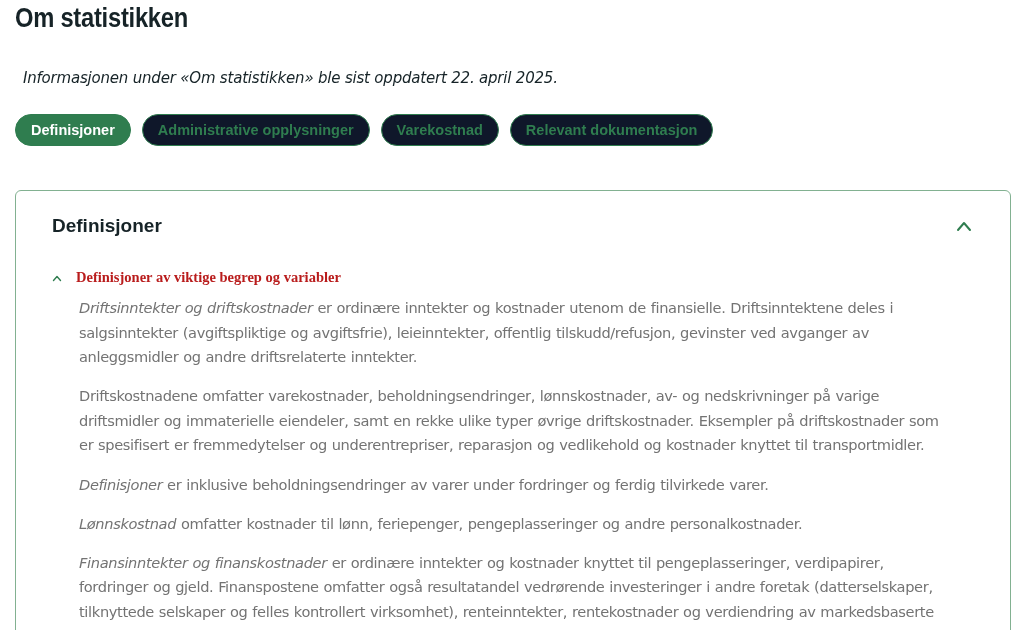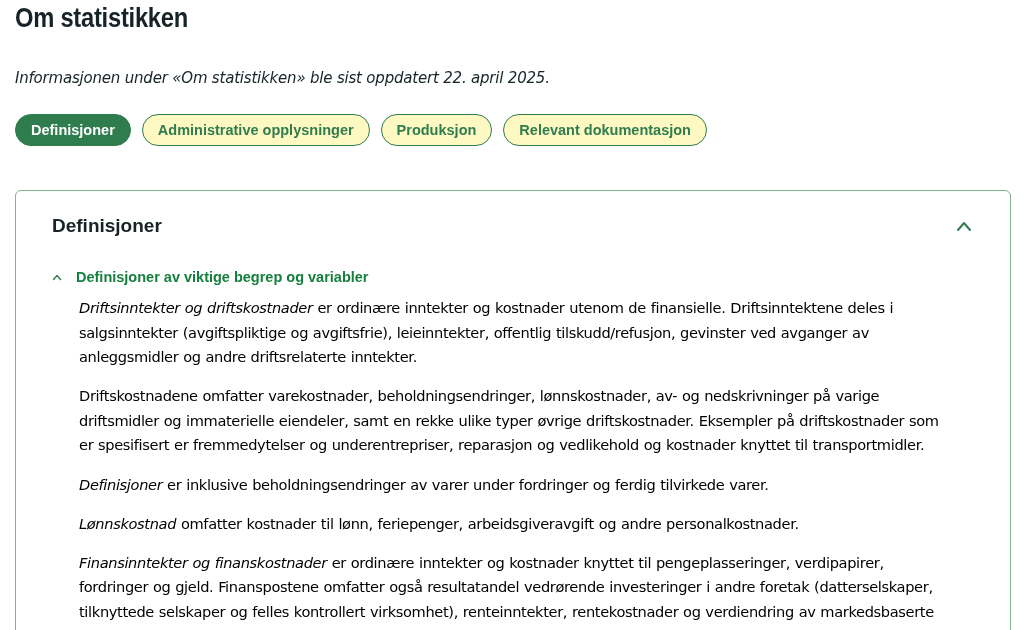--- a/index.html
+++ b/index.html
@@ -6,29 +6,29 @@
     html, body { width: 1024px; height: 630px; overflow: hidden; background: #ffffff; }
     body { font-family: "DejaVu Sans", sans-serif; color: #162327; position: relative; }
 
     .page-title {
       position: absolute; left: 15px; top: 3px;
       font-family: "Liberation Sans", sans-serif; font-weight: 700;
       font-size: 27px; letter-spacing: -0.3px; color: #162327;
       transform: scaleX(0.88); transform-origin: left top;
     }
     .updated-note {
-      position: absolute; left: 15px; top: 69px;
+      position: absolute; left: 23px; top: 69px;
       font-family: "DejaVu Sans", sans-serif; font-style: italic;
       font-size: 15px; color: #162327; letter-spacing: -0.2px;
     }
 
     .tabs { position: absolute; left: 15px; top: 114px; display: flex; gap: 11px; }
     .tab {
       height: 32px; padding: 0 15px; border-radius: 16px;
-      border: 1px solid #2f7d4f; background: #fef9c3; color: #2f7d4f;
+      border: 1px solid #2f7d4f; background: #0f172a; color: #2f7d4f;
       font-family: "Liberation Sans", sans-serif; font-weight: 700; font-size: 14.5px;
       display: flex; align-items: center; white-space: nowrap; cursor: pointer;
     }
     .tab.active { background: #2f7d4f; color: #fff; }
 
     .panel {
       position: absolute; left: 15px; top: 190px; width: 996px; height: 460px;
       border: 1.5px solid #82b191; border-radius: 6px; background: #fff;
     }
     .panel-header {
@@ -38,40 +38,40 @@
       position: absolute; left: 36px; top: 24px;
       font-family: "Liberation Sans", sans-serif; font-weight: 700; font-size: 19px; color: #162327;
     }
     .panel-chevron { position: absolute; right: 38px; top: 29px; width: 16px; height: 12px; }
 
     .sub-header {
       position: absolute; left: 36px; top: 78px; display: flex; align-items: center; gap: 14px; cursor: pointer;
     }
     .sub-chevron { width: 10px; height: 8px; }
     .sub-title {
-      font-family: Liberation Sans, sans-serif; font-weight: 700; font-size: 14.5px; color: #15803d;
+      font-family: Liberation Serif, serif; font-weight: 700; font-size: 14.5px; color: #b91c1c;
     }
 
     .content { position: absolute; left: 63px; top: 105px; width: 870px; }
     .para {
       font-family: "DejaVu Sans", sans-serif; font-size: 14.6px; line-height: 24.6px;
-      color: #000000; margin-bottom: 14.5px; letter-spacing: -0.35px; word-spacing: 0.5px;
+      color: #737373; margin-bottom: 14.5px; letter-spacing: -0.35px; word-spacing: 0.5px;
     }
     .para em { font-style: italic; }
   </style>
 </head>
 <body>
 
 <h1 class="page-title">Om statistikken</h1>
 <p class="updated-note">Informasjonen under «Om statistikken» ble sist oppdatert 22. april 2025.</p>
 
 <nav class="tabs">
   <button class="tab active">Definisjoner</button>
   <button class="tab">Administrative opplysninger</button>
-  <button class="tab">Produksjon</button>
+  <button class="tab">Varekostnad</button>
   <button class="tab">Relevant dokumentasjon</button>
 </nav>
 
 <section class="panel">
   <div class="panel-header">
     <h2 class="panel-title">Definisjoner</h2>
     <svg class="panel-chevron" viewBox="0 0 16 12">
       <polyline points="2,10 8,3 14,10" fill="none" stroke="#2f7d4f" stroke-width="2" stroke-linecap="round" stroke-linejoin="round"></polyline>
     </svg>
   </div>
@@ -80,16 +80,16 @@
     <svg class="sub-chevron" viewBox="0 0 10 8">
       <polyline points="1.5,6.5 5,2.5 8.5,6.5" fill="none" stroke="#2f7d4f" stroke-width="1.4" stroke-linecap="round" stroke-linejoin="round"></polyline>
     </svg>
     <span class="sub-title">Definisjoner av viktige begrep og variabler</span>
   </div>
 
   <div class="content">
     <p class="para"><em>Driftsinntekter og driftskostnader</em><span> er ordinære inntekter og kostnader utenom de finansielle. Driftsinntektene deles i salgsinntekter (avgiftspliktige og avgiftsfrie), leieinntekter, offentlig tilskudd/refusjon, gevinster ved avganger av anleggsmidler og andre driftsrelaterte inntekter.</span></p>
     <p class="para"><span>Driftskostnadene omfatter varekostnader, beholdningsendringer, lønnskostnader, av- og nedskrivninger på varige driftsmidler og immaterielle eiendeler, samt en rekke ulike typer øvrige driftskostnader. Eksempler på driftskostnader som er spesifisert er fremmedytelser og underentrepriser, reparasjon og vedlikehold og kostnader knyttet til transportmidler.</span></p>
     <p class="para"><em>Definisjoner</em><span> er inklusive beholdningsendringer av varer under fordringer og ferdig tilvirkede varer.</span></p>
-    <p class="para"><em>Lønnskostnad</em><span> omfatter kostnader til lønn, feriepenger, arbeidsgiveravgift og andre personalkostnader.</span></p>
+    <p class="para"><em>Lønnskostnad</em><span> omfatter kostnader til lønn, feriepenger, pengeplasseringer og andre personalkostnader.</span></p>
     <p class="para"><em>Finansinntekter og finanskostnader</em><span> er ordinære inntekter og kostnader knyttet til pengeplasseringer, verdipapirer, fordringer og gjeld. Finanspostene omfatter også resultatandel vedrørende investeringer i andre foretak (datterselskaper, tilknyttede selskaper og felles kontrollert virksomhet), renteinntekter, rentekostnader og verdiendring av markedsbaserte finansielle</span></p>
   </div>
 </section>
 
 </body></html>

